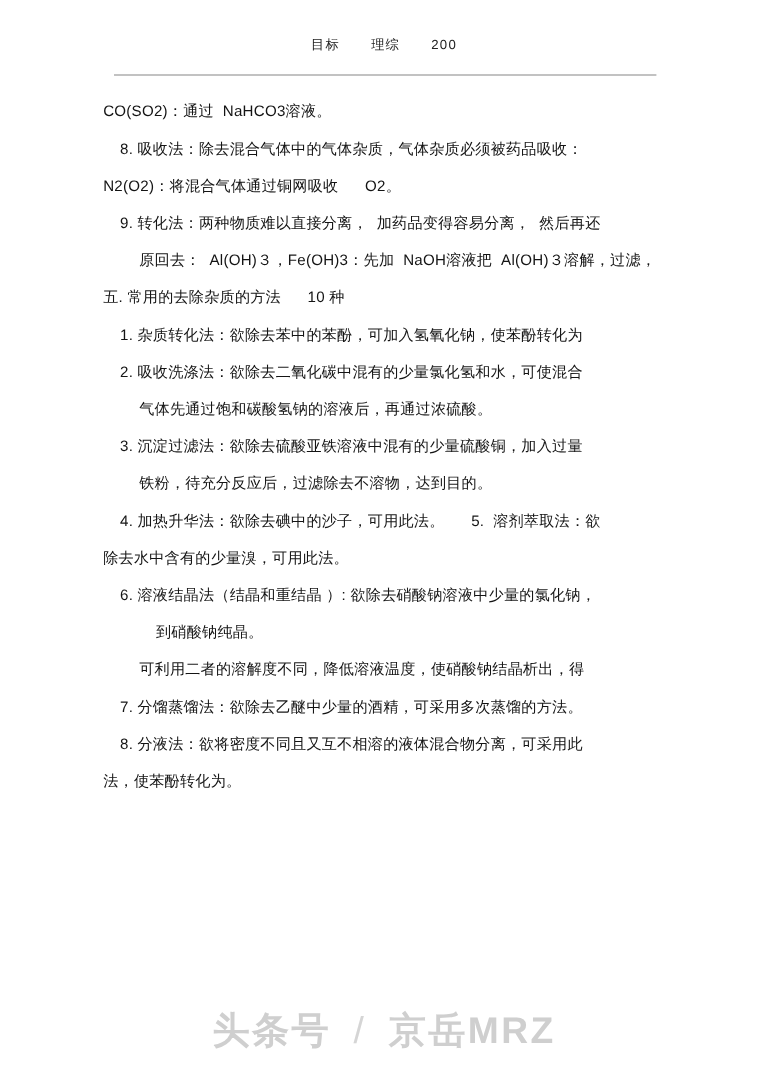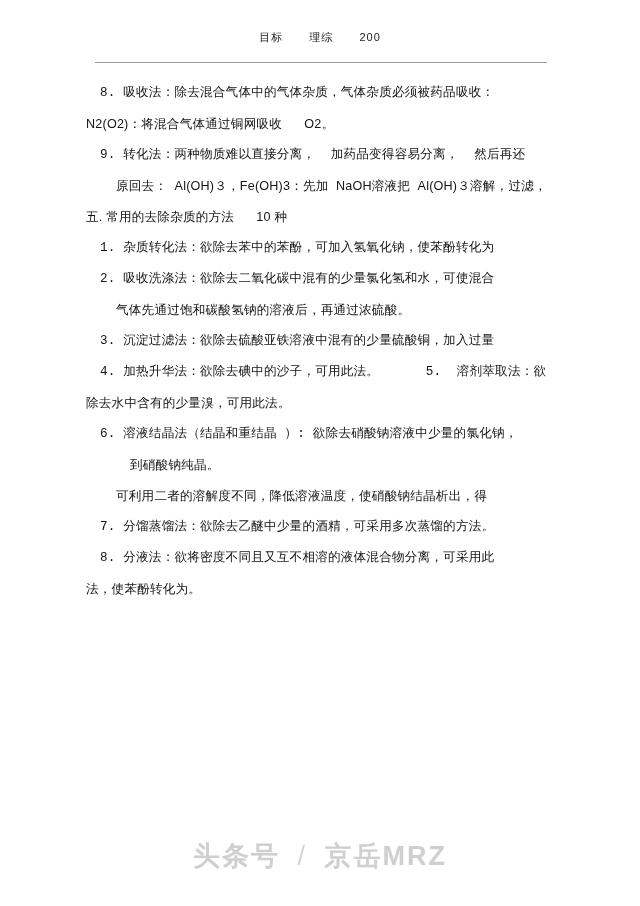--- a/index.html
+++ b/index.html
@@ -51,30 +51,30 @@
     width: 480px;
     font-size: 12.6px;
     line-height: 31px;
     color: #141414;
   }
   .line {
     white-space: pre-wrap;
     letter-spacing: 0.2px;
   }
   .ind0 { padding-left: 0px; }
-  .ind1 { padding-left: 14px; font-family: Liberation Mono, monospace; }
+  .ind1 { padding-left: 14px; }
   .ind2 { padding-left: 30px; }
   .ind3 { padding-left: 44px; }
   .watermark {
     position: absolute;
     left: 0;
     top: 838px;
     width: 640px;
     text-align: center;
-    font-size: 27px;
+    font-size: 31px;
     font-weight: bold;
     color: #cfcfcf;
     letter-spacing: 2px;
   }
   .watermark .wm-bar {
     display: inline-block;
     padding: 0 8px;
     font-weight: normal;
     color: #d5d5d5;
   }
@@ -88,29 +88,31 @@
     <span>目标</span>
     <span class="h-sep"></span>
     <span>理综</span>
     <span class="h-sep"></span>
     <span>200</span>
   </div>
 
   <div class="header-rule"></div>
 
   <div class="content">
+    <div class="line ind0">CO(SO2)：通过  NaHCO3溶液。</div>
     <div class="line ind1">8. 吸收法：除去混合气体中的气体杂质，气体杂质必须被药品吸收：</div>
     <div class="line ind0">N2(O2)：将混合气体通过铜网吸收      O2。</div>
     <div class="line ind1">9. 转化法：两种物质难以直接分离，  加药品变得容易分离，  然后再还</div>
     <div class="line ind2">原回去：  Al(OH)３，Fe(OH)3：先加  NaOH溶液把  Al(OH)３溶解，过滤，</div>
     <div class="line ind0">五. 常用的去除杂质的方法      10 种</div>
     <div class="line ind1">1. 杂质转化法：欲除去苯中的苯酚，可加入氢氧化钠，使苯酚转化为</div>
     <div class="line ind1">2. 吸收洗涤法：欲除去二氧化碳中混有的少量氯化氢和水，可使混合</div>
     <div class="line ind2">气体先通过饱和碳酸氢钠的溶液后，再通过浓硫酸。</div>
     <div class="line ind1">3. 沉淀过滤法：欲除去硫酸亚铁溶液中混有的少量硫酸铜，加入过量</div>
+    <div class="line ind2">铁粉，待充分反应后，过滤除去不溶物，达到目的。</div>
     <div class="line ind1">4. 加热升华法：欲除去碘中的沙子，可用此法。      5.  溶剂萃取法：欲</div>
     <div class="line ind0">除去水中含有的少量溴，可用此法。</div>
     <div class="line ind1">6. 溶液结晶法（结晶和重结晶 ）: 欲除去硝酸钠溶液中少量的氯化钠，</div>
     <div class="line ind3">到硝酸钠纯晶。</div>
     <div class="line ind2">可利用二者的溶解度不同，降低溶液温度，使硝酸钠结晶析出，得</div>
     <div class="line ind1">7. 分馏蒸馏法：欲除去乙醚中少量的酒精，可采用多次蒸馏的方法。</div>
     <div class="line ind1">8. 分液法：欲将密度不同且又互不相溶的液体混合物分离，可采用此</div>
     <div class="line ind0">法，使苯酚转化为。</div>
   </div>
 

